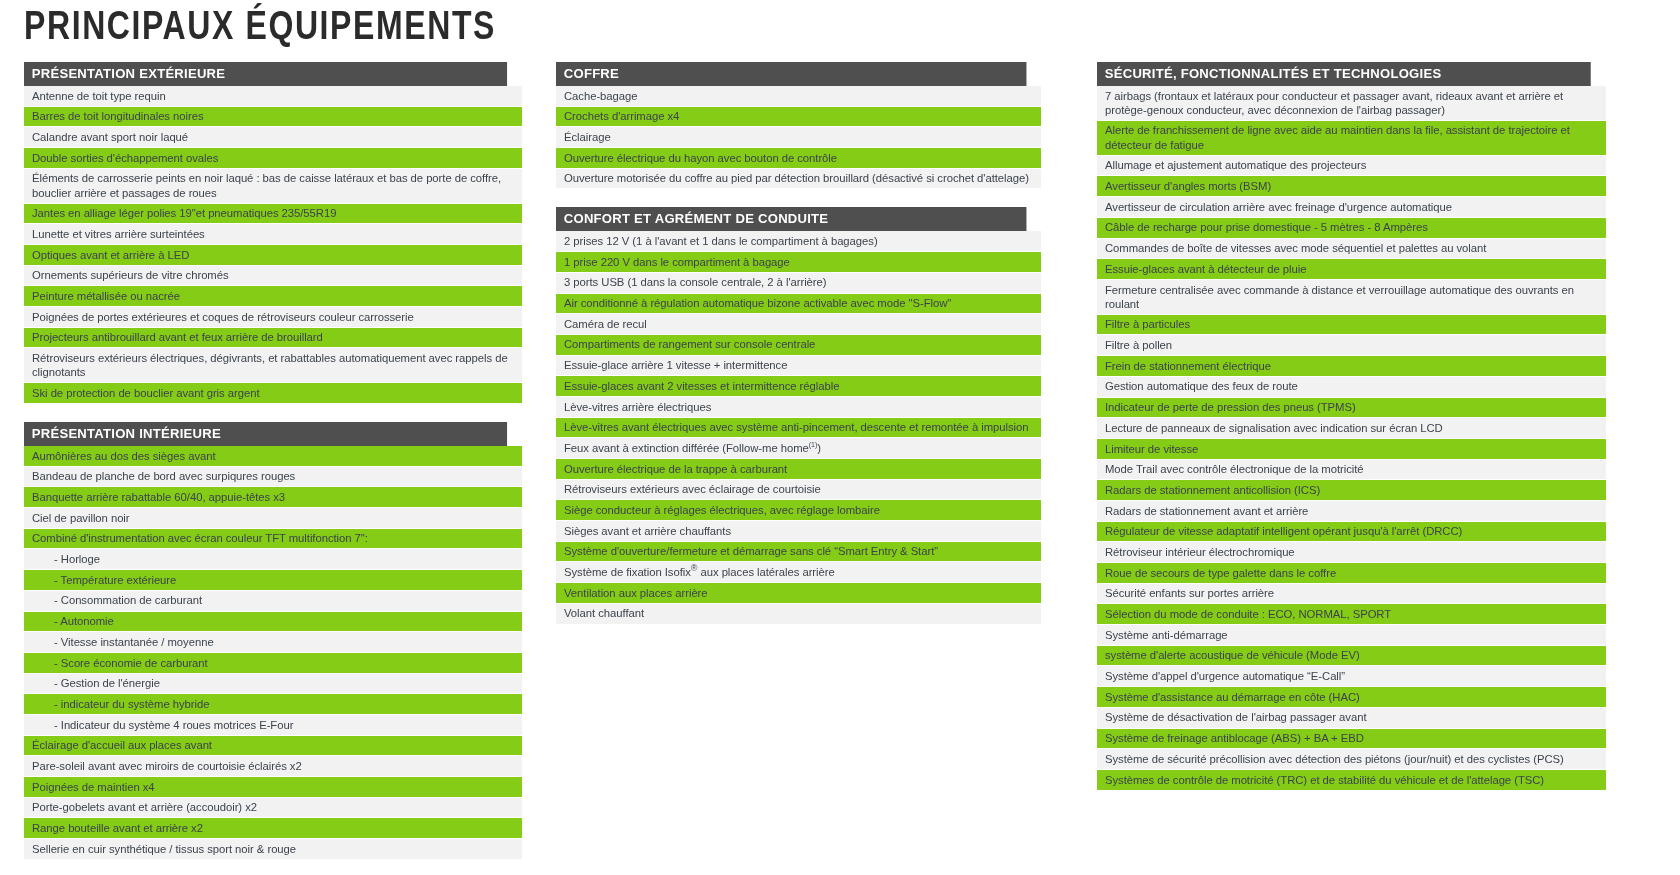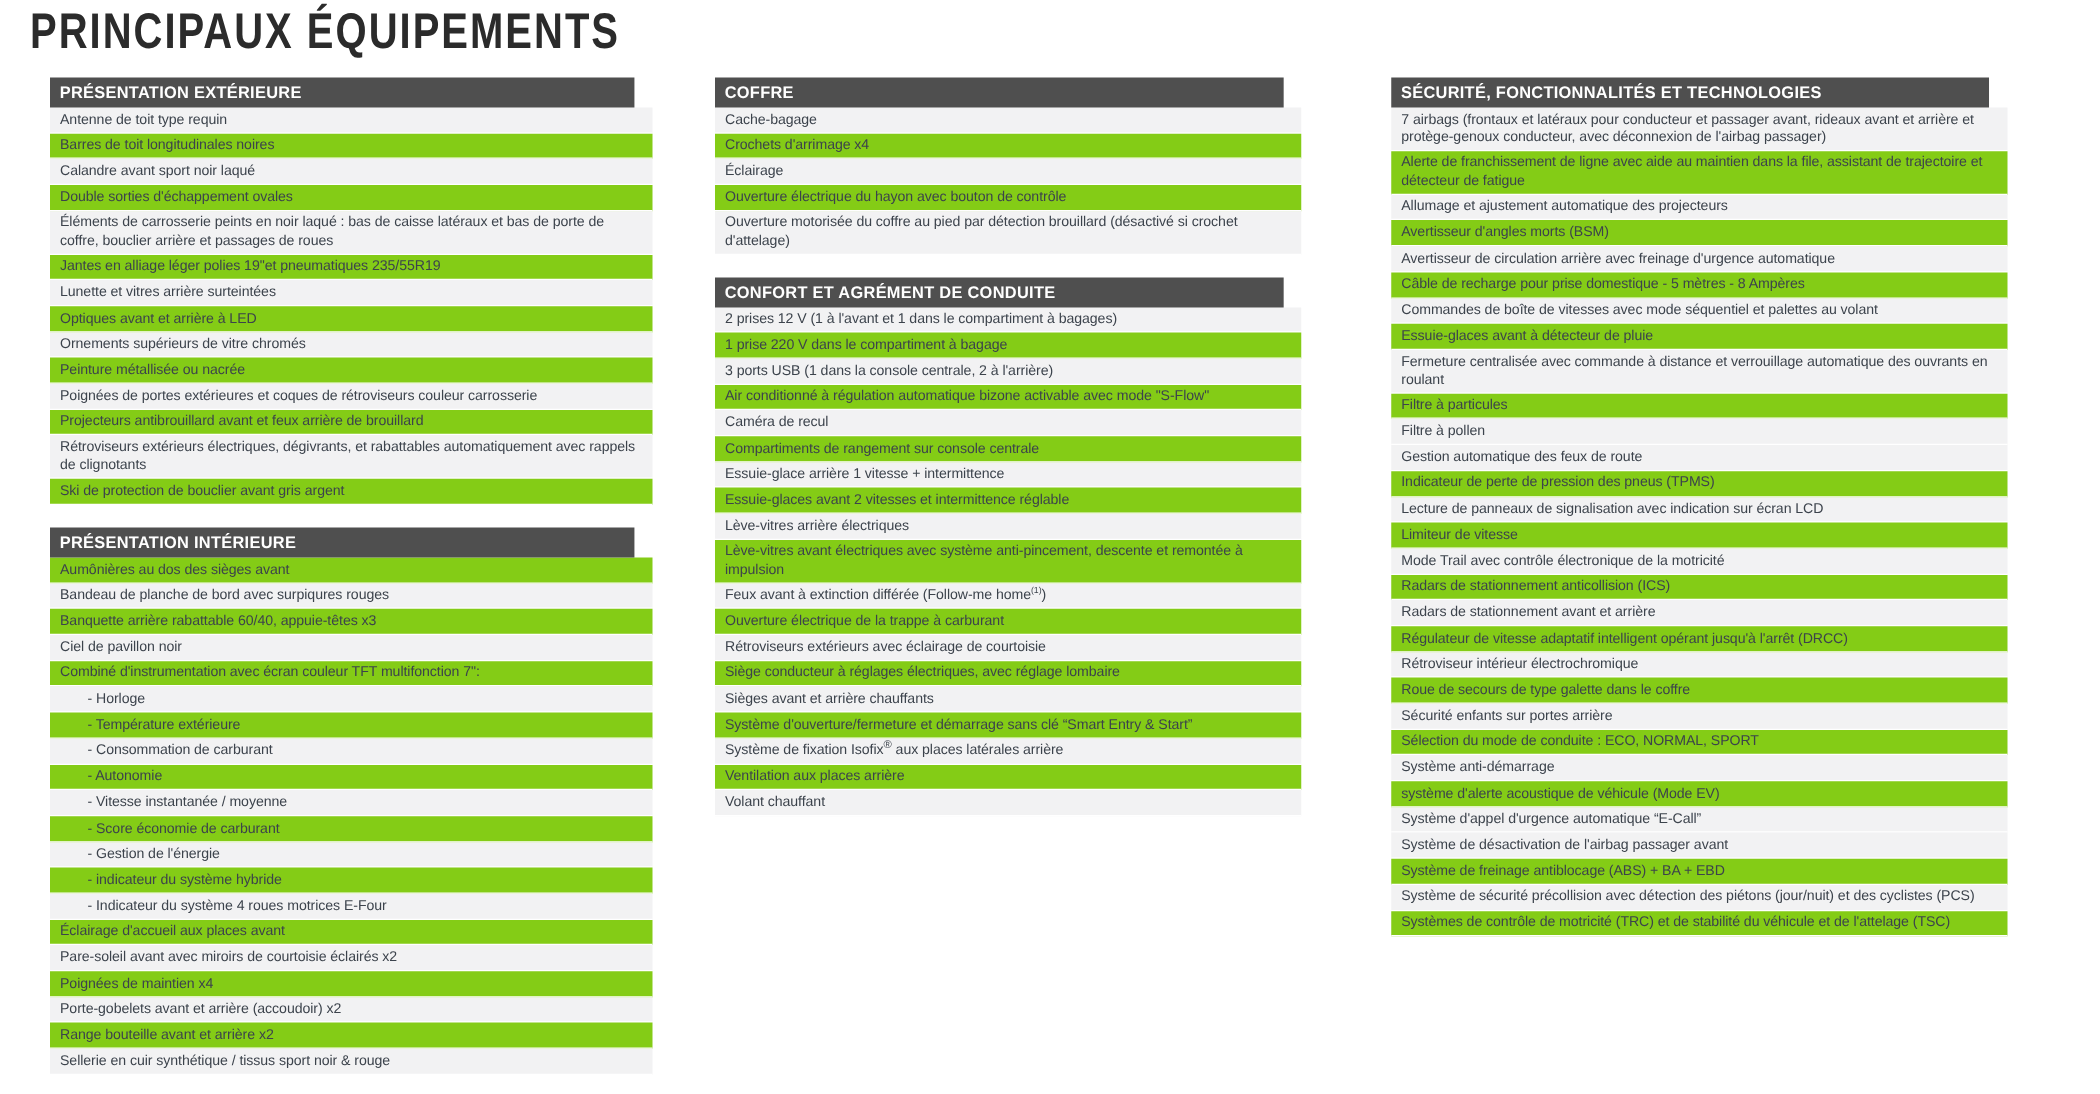--- a/index.html
+++ b/index.html
@@ -43,21 +43,21 @@
     display: flex;
     align-items: flex-start;
   }
   .col {
     box-sizing: border-box;
   }
   .col-1 { width: 535px; padding-left: 24px; padding-right: 13px; }
   .col-2 { width: 520px; padding-left: 21px; padding-right: 14px; }
   .col-3 { width: 625px; padding-left: 42px; padding-right: 74px; }
 
-  .section { margin-bottom: 18px; margin-left: 16px; }
+  .section { margin-bottom: 18px; }
   .section:last-child { margin-bottom: 0; }
 
   .section-header {
     background: #4f4f4f;
     color: #ffffff;
     font-size: 13.5px;
     font-weight: bold;
     letter-spacing: 0.25px;
     padding: 4px 8px 5px 8px;
     line-height: 15px;
@@ -184,35 +184,37 @@
             <div class="row alt">Alerte de franchissement de ligne avec aide au maintien dans la file, assistant de trajectoire et détecteur de fatigue</div>
             <div class="row">Allumage et ajustement automatique des projecteurs</div>
             <div class="row alt">Avertisseur d'angles morts (BSM)</div>
             <div class="row">Avertisseur de circulation arrière avec freinage d'urgence automatique</div>
             <div class="row alt">Câble de recharge pour prise domestique - 5 mètres - 8 Ampères</div>
             <div class="row">Commandes de boîte de vitesses avec mode séquentiel et palettes au volant</div>
             <div class="row alt">Essuie-glaces avant à détecteur de pluie</div>
             <div class="row">Fermeture centralisée avec commande à distance et verrouillage automatique des ouvrants en roulant</div>
             <div class="row alt">Filtre à particules</div>
             <div class="row">Filtre à pollen</div>
+            <div class="row alt">Frein de stationnement électrique</div>
             <div class="row">Gestion automatique des feux de route</div>
             <div class="row alt">Indicateur de perte de pression des pneus (TPMS)</div>
             <div class="row">Lecture de panneaux de signalisation avec indication sur écran LCD</div>
             <div class="row alt">Limiteur de vitesse</div>
             <div class="row">Mode Trail avec contrôle électronique de la motricité</div>
             <div class="row alt">Radars de stationnement anticollision (ICS)</div>
             <div class="row">Radars de stationnement avant et arrière</div>
             <div class="row alt">Régulateur de vitesse adaptatif intelligent opérant jusqu'à l'arrêt (DRCC)</div>
             <div class="row">Rétroviseur intérieur électrochromique</div>
             <div class="row alt">Roue de secours de type galette dans le coffre</div>
             <div class="row">Sécurité enfants sur portes arrière</div>
             <div class="row alt">Sélection du mode de conduite : ECO, NORMAL, SPORT</div>
             <div class="row">Système anti-démarrage</div>
             <div class="row alt">système d'alerte acoustique de véhicule (Mode EV)</div>
             <div class="row">Système d'appel d'urgence automatique “E-Call”</div>
+            <div class="row alt">Système d'assistance au démarrage en côte (HAC)</div>
             <div class="row">Système de désactivation de l'airbag passager avant</div>
             <div class="row alt">Système de freinage antiblocage (ABS) + BA + EBD</div>
             <div class="row">Système de sécurité précollision avec détection des piétons (jour/nuit) et des cyclistes (PCS)</div>
             <div class="row alt">Systèmes de contrôle de motricité (TRC) et de stabilité du véhicule et de l'attelage (TSC)</div>
           </div>
       </div>
     </div>
 
   </div>
 </div>

